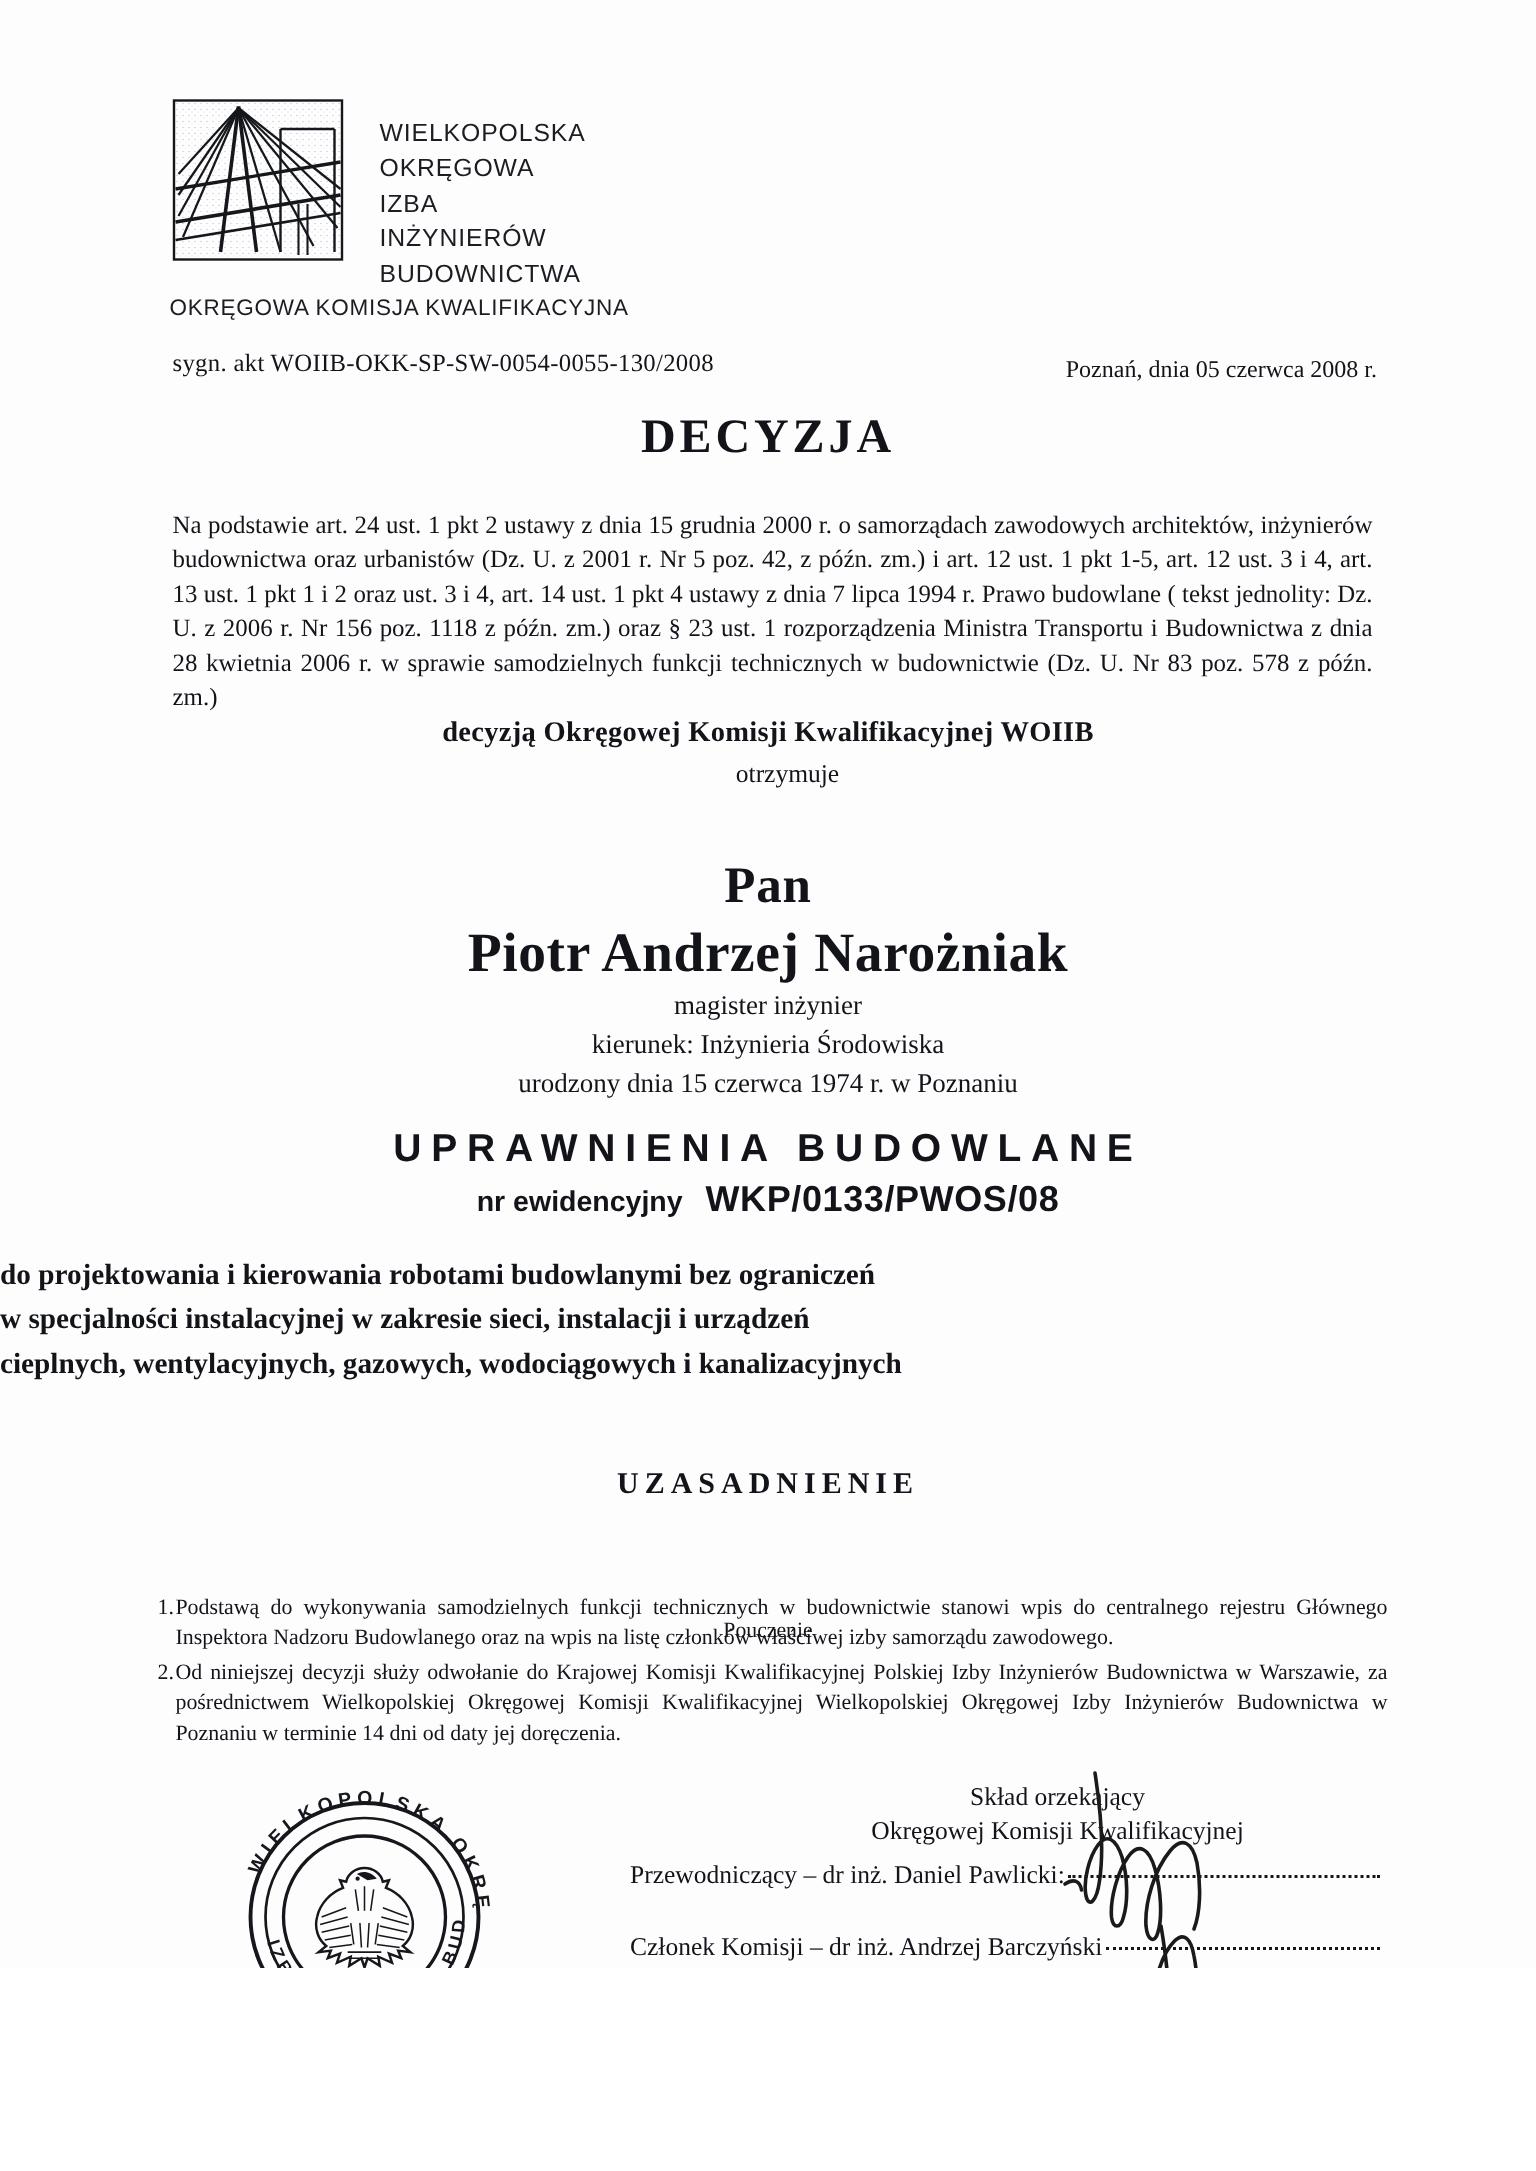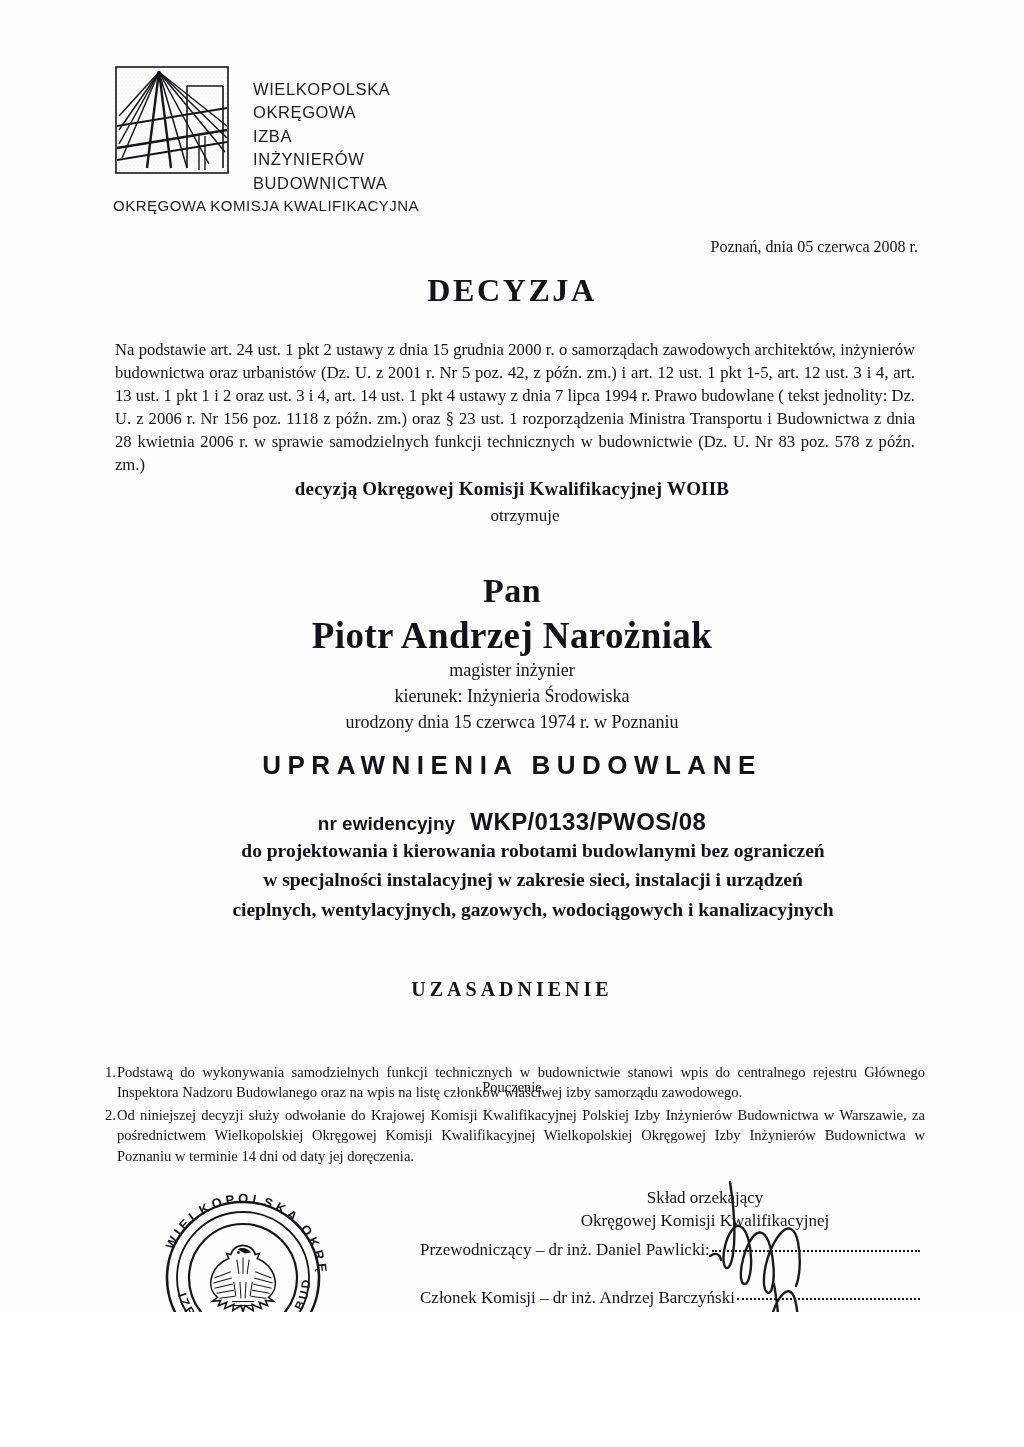--- a/index.html
+++ b/index.html
@@ -146,41 +146,39 @@
     top: 750px;
     text-align: center;
     font-family: "Liberation Sans", "DejaVu Sans", sans-serif;
     font-size: 26px;
     font-weight: bold;
     letter-spacing: 6.5px;
   }
   .licence-number-row {
     position: absolute;
     left: 0; right: 0;
-    top: 808px;
+    top: 786px;
     text-align: center;
     font-family: "Liberation Sans", "DejaVu Sans", sans-serif;
     font-size: 19px;
     font-weight: bold;
   }
   .licence-number-row .num {
     font-size: 24px;
     letter-spacing: 0.4px;
     margin-left: 10px;
   }
 
   .scope {
     position: absolute;
     left: 0; right: 0;
     top: 836px;
-    text-align: center;
     font-size: 19.5px;
     font-weight: bold;
     line-height: 1.5;
-    padding-left: 42px;
   }
 
   
   .justification-heading {
     position: absolute;
     left: 0; right: 0;
     top: 950px;
     text-align: center;
     font-size: 20px;
     font-weight: bold;
@@ -324,20 +322,21 @@
       <div>WIELKOPOLSKA</div>
       <div>OKRĘGOWA</div>
       <div>IZBA</div>
       <div>INŻYNIERÓW</div>
       <div>BUDOWNICTWA</div>
     </div>
   </div>
 
   <div class="commission-line">OKRĘGOWA KOMISJA KWALIFIKACYJNA</div>
 
+  <div class="sygn">sygn. akt WOIIB-OKK-SP-SW-0054-0055-130/2008</div>
   <div class="place-date">Poznań, dnia 05 czerwca 2008 r.</div>
 
   <div class="decision-title">DECYZJA</div>
 
   <div class="legal-basis">Na podstawie art. 24 ust. 1 pkt 2 ustawy z dnia 15 grudnia 2000 r. o samorządach zawodowych architektów, inżynierów budownictwa oraz urbanistów (Dz. U. z 2001 r. Nr 5 poz. 42, z późn. zm.) i art. 12 ust. 1 pkt 1-5, art. 12 ust. 3 i 4, art. 13 ust. 1 pkt 1 i 2 oraz ust. 3 i 4, art. 14 ust. 1 pkt 4 ustawy z dnia 7 lipca 1994 r. Prawo budowlane ( tekst jednolity: Dz. U. z 2006 r. Nr 156 poz. 1118 z późn. zm.) oraz § 23 ust. 1 rozporządzenia Ministra Transportu i Budownictwa z dnia 28 kwietnia 2006 r. w sprawie samodzielnych funkcji technicznych w budownictwie (Dz. U. Nr 83 poz. 578 z późn. zm.)</div>
 
   <div class="grant-decision">decyzją Okręgowej Komisji Kwalifikacyjnej WOIIB</div>
   <div class="grant-receives">otrzymuje</div>
 
   <div class="honorific">Pan</div>

